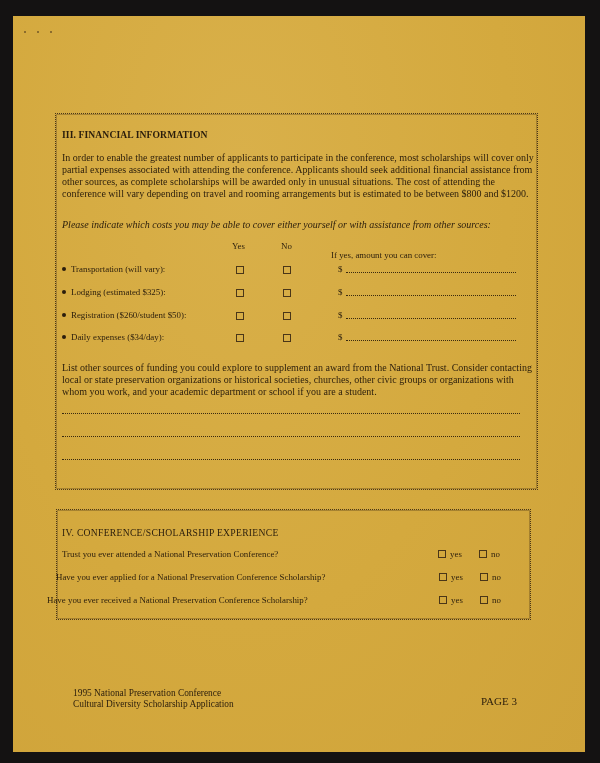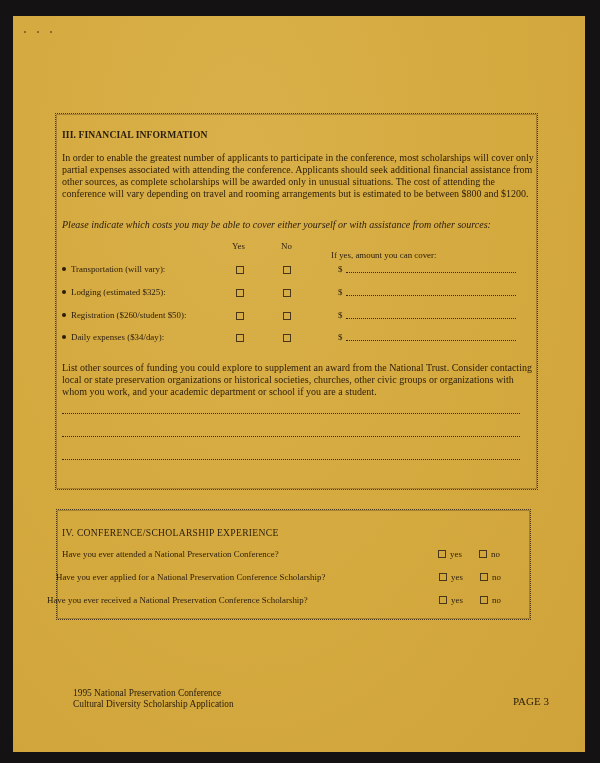--- a/index.html
+++ b/index.html
@@ -177,21 +177,21 @@
   <div class="para" style="left:49px; top:346px; width:470px;">List other sources of funding you could explore to supplement an award from the National Trust. Consider contacting local or state preservation organizations or historical societies, churches, other civic groups or organizations with whom you work, and your academic department or school if you are a student.</div>
 
   <div class="dotline" style="left:49px; top:397px; width:458px;"></div>
   <div class="dotline" style="left:49px; top:420px; width:458px;"></div>
   <div class="dotline" style="left:49px; top:443px; width:458px;"></div>
 
   <div class="box box4"></div>
 
   <div class="abs section-title" style="left:49px; top:511px; font-weight:normal; letter-spacing:0.3px;">IV. CONFERENCE/SCHOLARSHIP EXPERIENCE</div>
 
-  <div class="abs q" style="left:49px; top:533px;">Have you ever attended a National Preservation Conference?</div>
+  <div class="abs q" style="left:49px; top:533px;">Trust you ever attended a National Preservation Conference?</div>
   <div class="yn" style="left:425px; top:533px;">
     <span class="cb2"></span>
       <span>yes</span>
   </div>
   <div class="yn" style="left:466px; top:533px;">
     <span class="cb2"></span>
       <span>no</span>
   </div>
 
   <div class="abs q" style="left:31px; top:556px;margin-left:12px;">Have you ever applied for a National Preservation Conference Scholarship?</div>
@@ -209,15 +209,15 @@
     <span class="cb2"></span>
       <span>yes</span>
   </div>
   <div class="yn" style="left:467px; top:579px;">
     <span class="cb2"></span>
       <span>no</span>
   </div>
 
   <div class="abs footer-text" style="left:60px; top:672px;">1995 National Preservation Conference</div>
   <div class="abs footer-text" style="left:60px; top:683px;">Cultural Diversity Scholarship Application</div>
-  <div class="abs page-num" style="left:500px; top:679px;">PAGE 3</div>
+  <div class="abs page-num" style="left:468px; top:679px;">PAGE 3</div>
 
 </div>
 
 </body></html>

